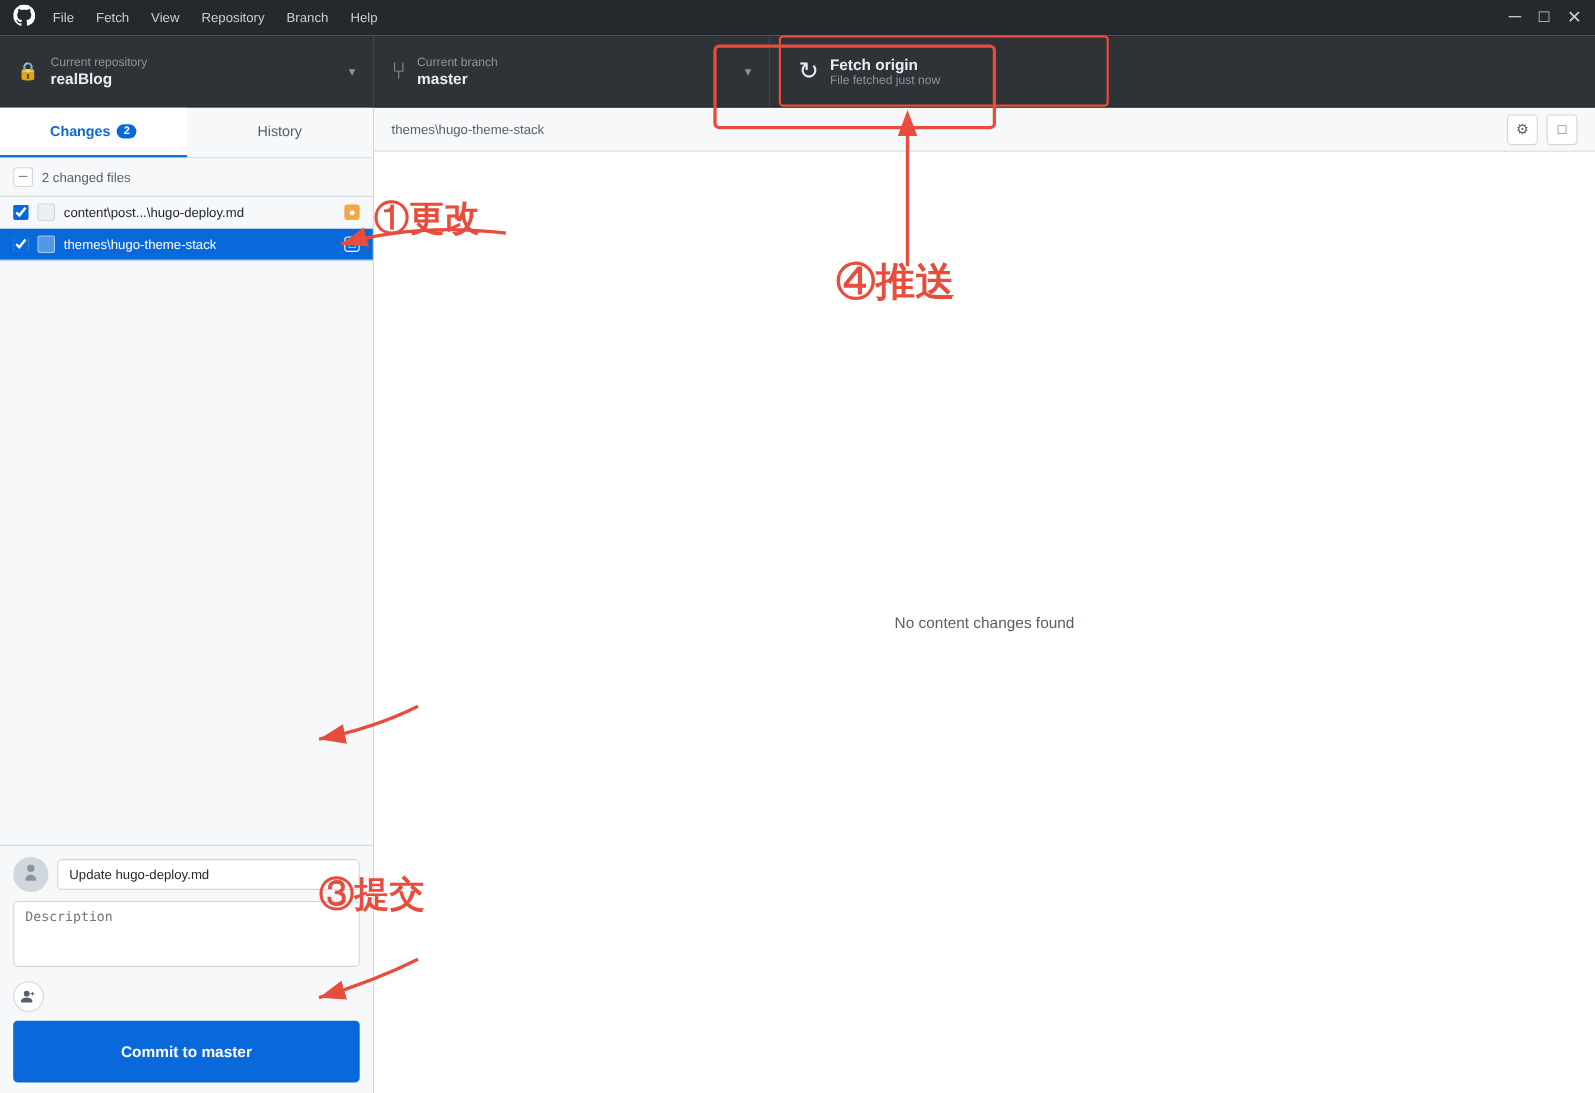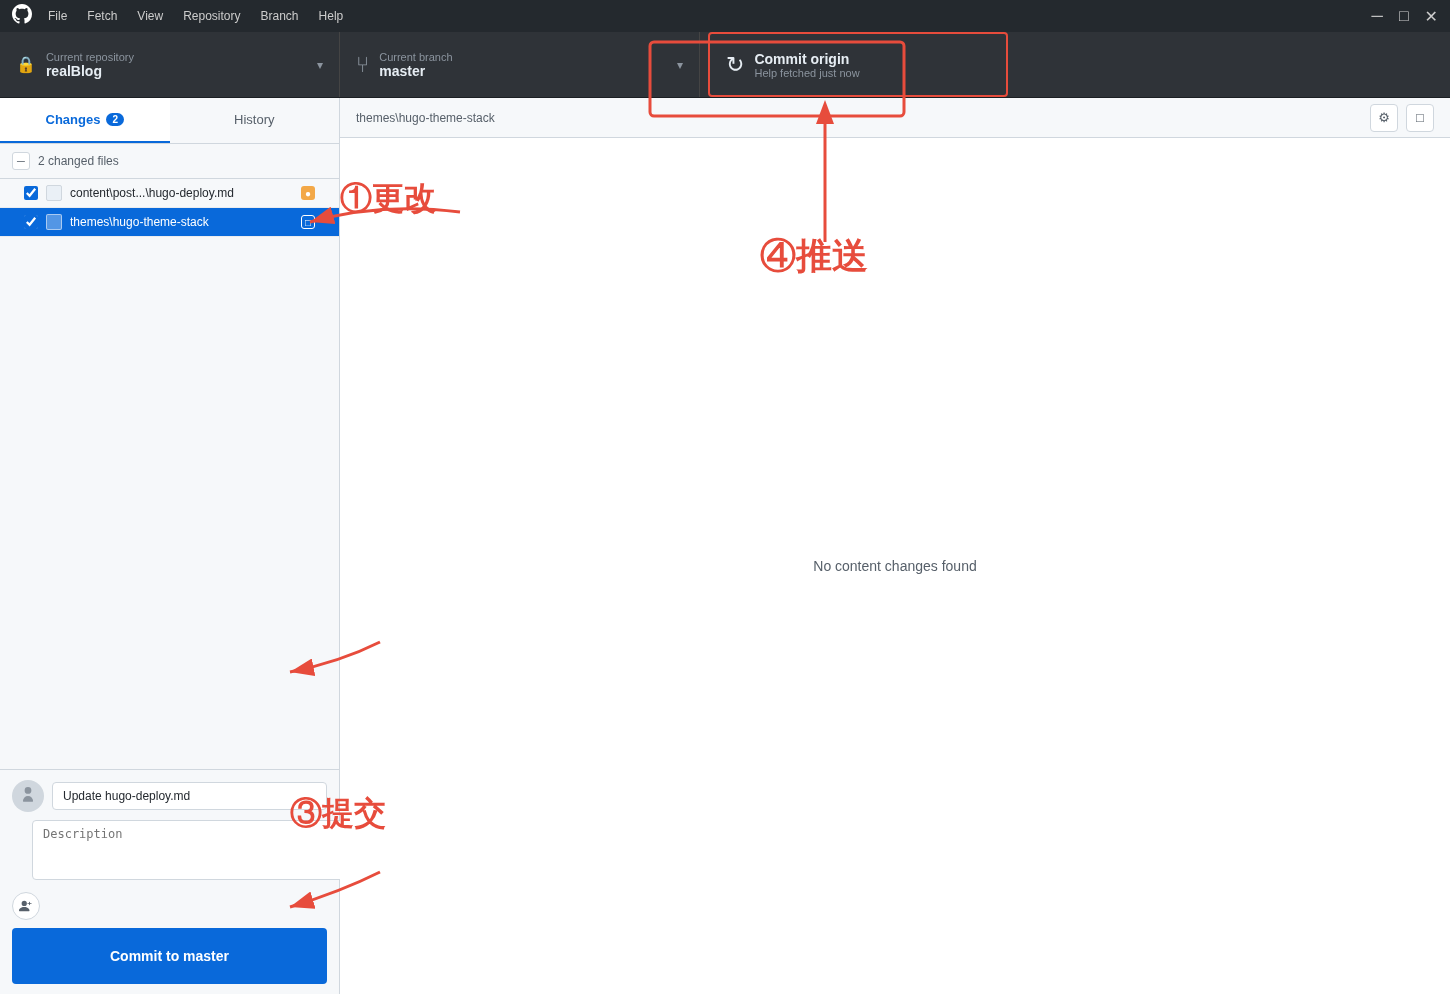--- a/index.html
+++ b/index.html
@@ -180,21 +180,21 @@
     }
 
     
     .file-list {
       flex: 1;
       overflow-y: auto;
     }
     .file-item {
       display: flex;
       align-items: center;
-      padding: 6px 24px;
+      padding: 6px 12px;
       cursor: pointer;
       gap: 8px;
       border-bottom: 1px solid #eaecef;
     }
     .file-item.selected { background: #0969da; }
     .file-item.selected .file-name { color: #fff; }
     .file-checkbox {
       width: 14px;
       height: 14px;
       accent-color: #0969da;
@@ -275,21 +275,20 @@
       width: 100%;
       height: 60px;
       padding: 6px 10px;
       border: 1px solid #d0d7de;
       border-radius: 4px;
       font-size: 12px;
       background: #fff;
       color: #24292f;
       resize: none;
       margin-bottom: 8px;
-      margin-left: 20px;
     }
     .commit-footer-row {
       display: flex;
       align-items: center;
       gap: 8px;
       margin-bottom: 8px;
     }
     .coauthor-btn {
       width: 28px;
       height: 28px;
@@ -426,22 +425,22 @@
     <div>
       <span class="toolbar-label">Current branch</span>
       <span class="toolbar-value">master</span>
     </div>
     <span class="toolbar-chevron">▾</span>
   </div>
 
   <div class="toolbar-section fetch-section" style="margin-left:8px;">
     <span class="toolbar-icon" style="font-size:22px;color:#e6edf3;">↻</span>
     <div>
-      <span class="toolbar-value">Commit origin</span>
-      <span class="toolbar-label">Help fetched just now</span>
+      <span class="toolbar-value">Fetch origin</span>
+      <span class="toolbar-label">File fetched just now</span>
     </div>
   </div>
 </div>
 
 <div class="main-layout">
 
   <div class="sidebar">
 
     <div class="tabs">
       <div class="tab active">

